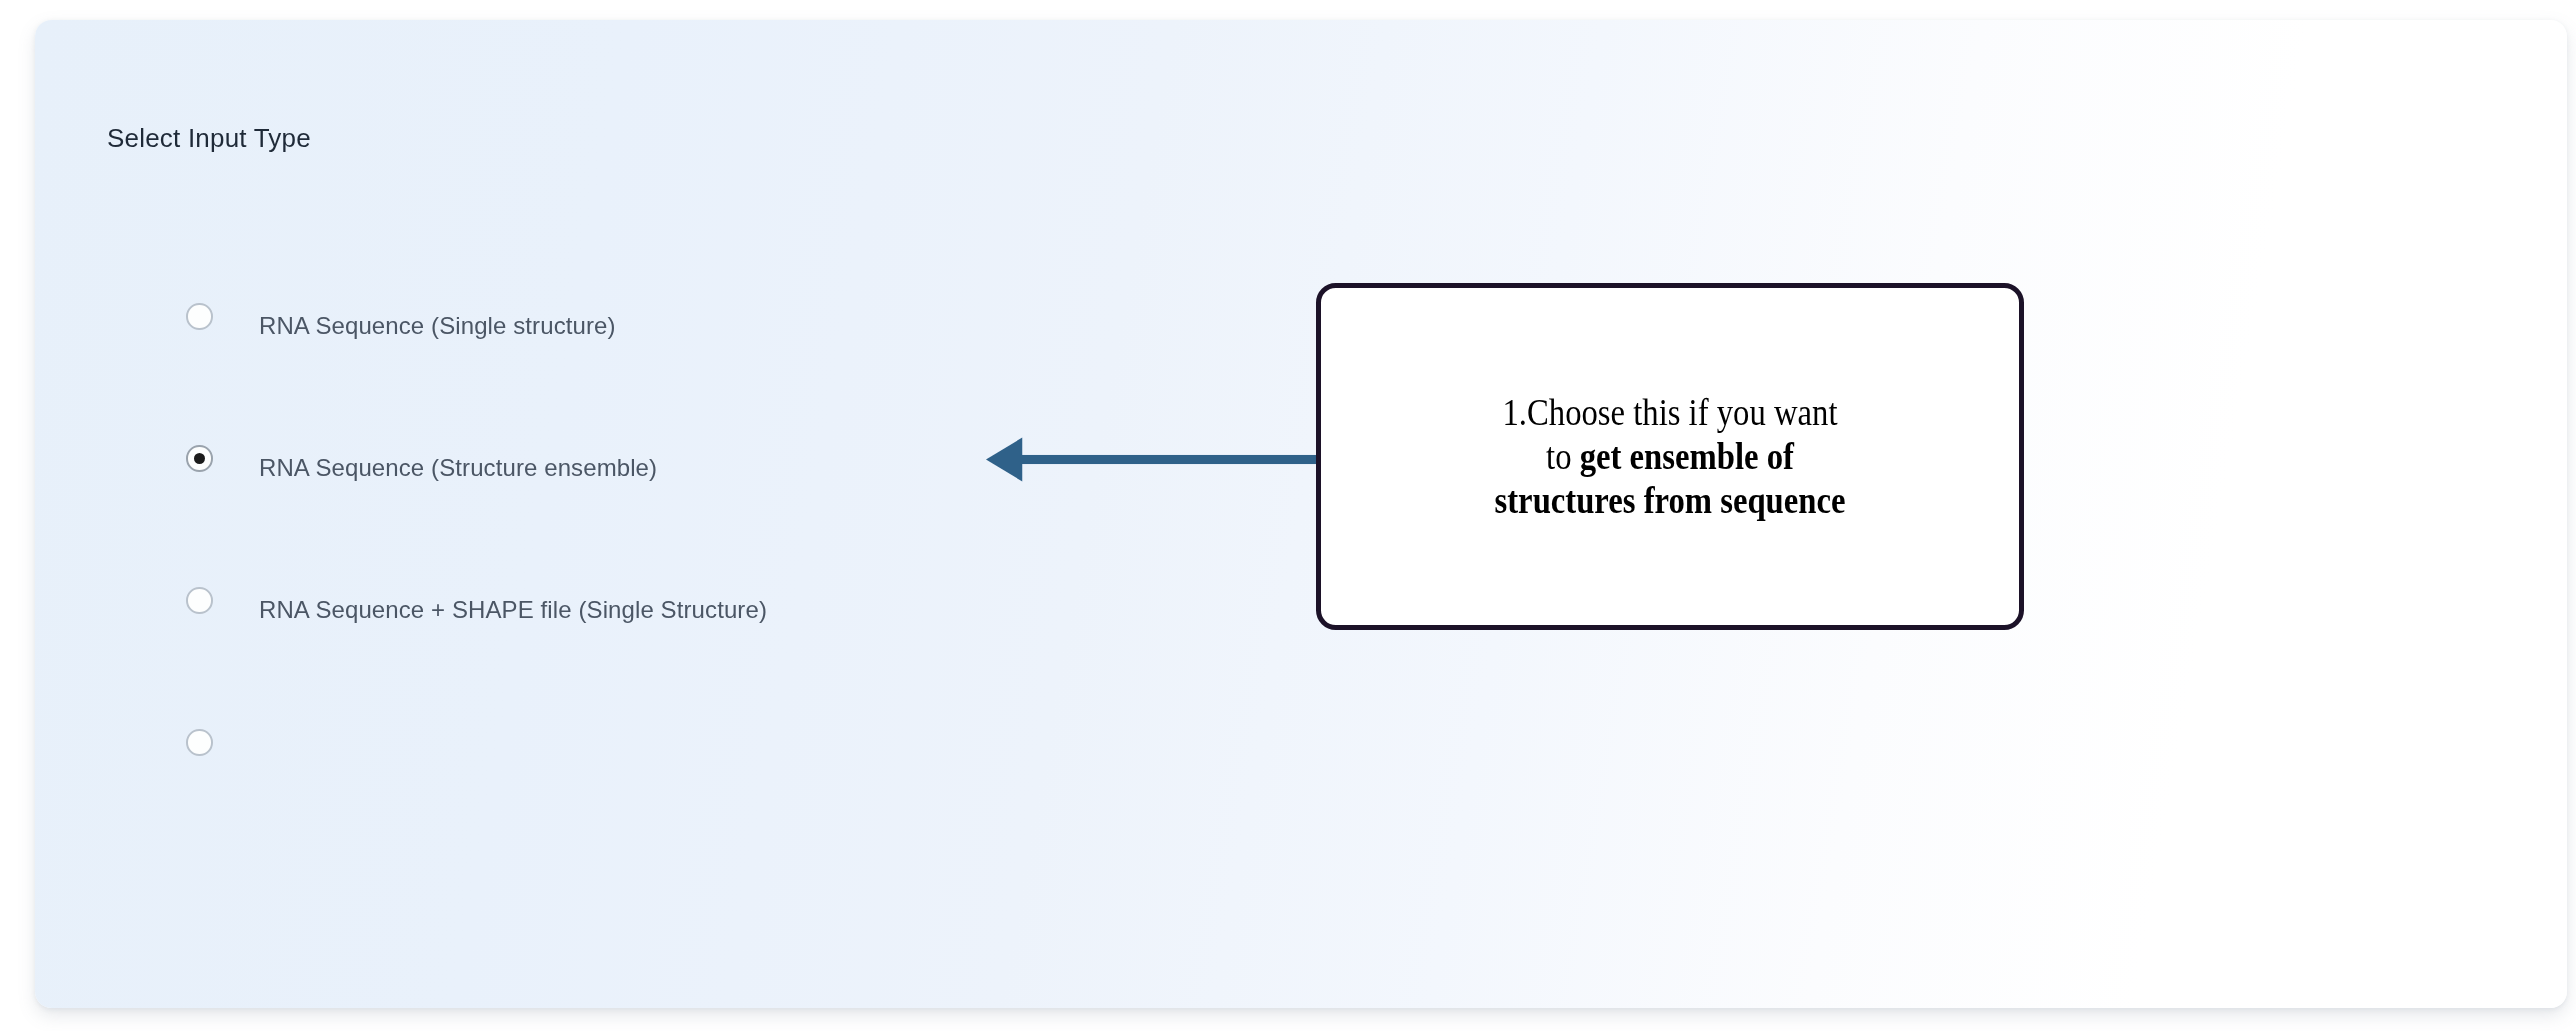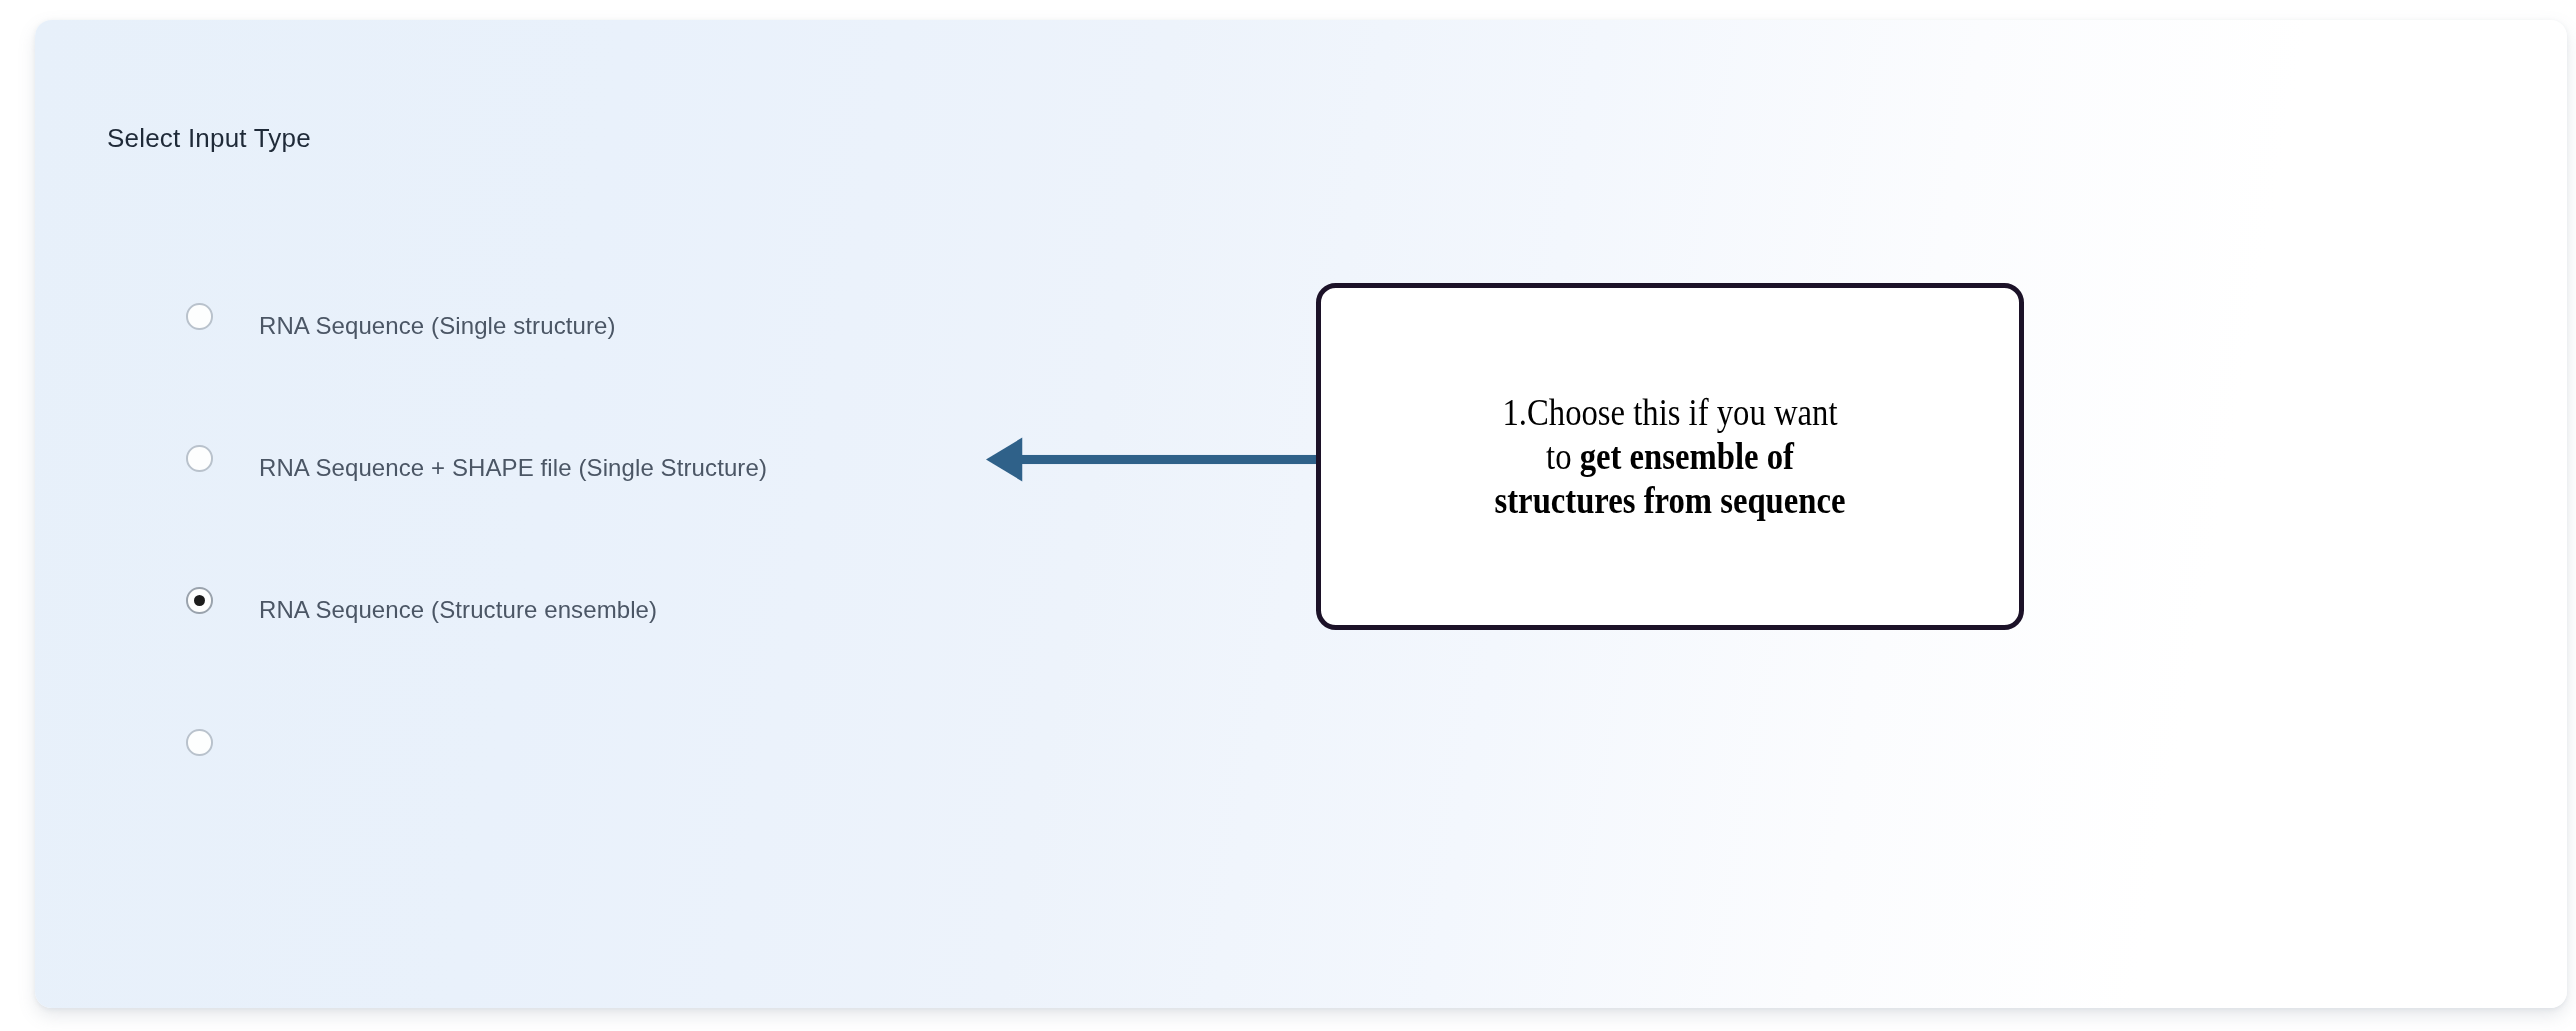--- a/index.html
+++ b/index.html
@@ -149,32 +149,32 @@
 
   <div id="radio-group">
 
     <div class="radio-row">
       <span class="radio-mark">
         
       </span>
       <span class="radio-label">RNA Sequence (Single structure)</span>
     </div>
 
+    <div class="radio-row selected">
+      <span class="radio-mark">
+        <span class="radio-dot"></span>
+      </span>
+      <span class="radio-label">RNA Sequence (Structure ensemble)</span>
+    </div>
+
     <div class="radio-row">
       <span class="radio-mark">
         
       </span>
       <span class="radio-label">RNA Sequence + SHAPE file (Single Structure)</span>
-    </div>
-
-    <div class="radio-row selected">
-      <span class="radio-mark">
-        <span class="radio-dot"></span>
-      </span>
-      <span class="radio-label">RNA Sequence (Structure ensemble)</span>
     </div>
 
     <div class="radio-row">
       <span class="radio-mark">
         
       </span>
     </div>
 
 
   </div>

